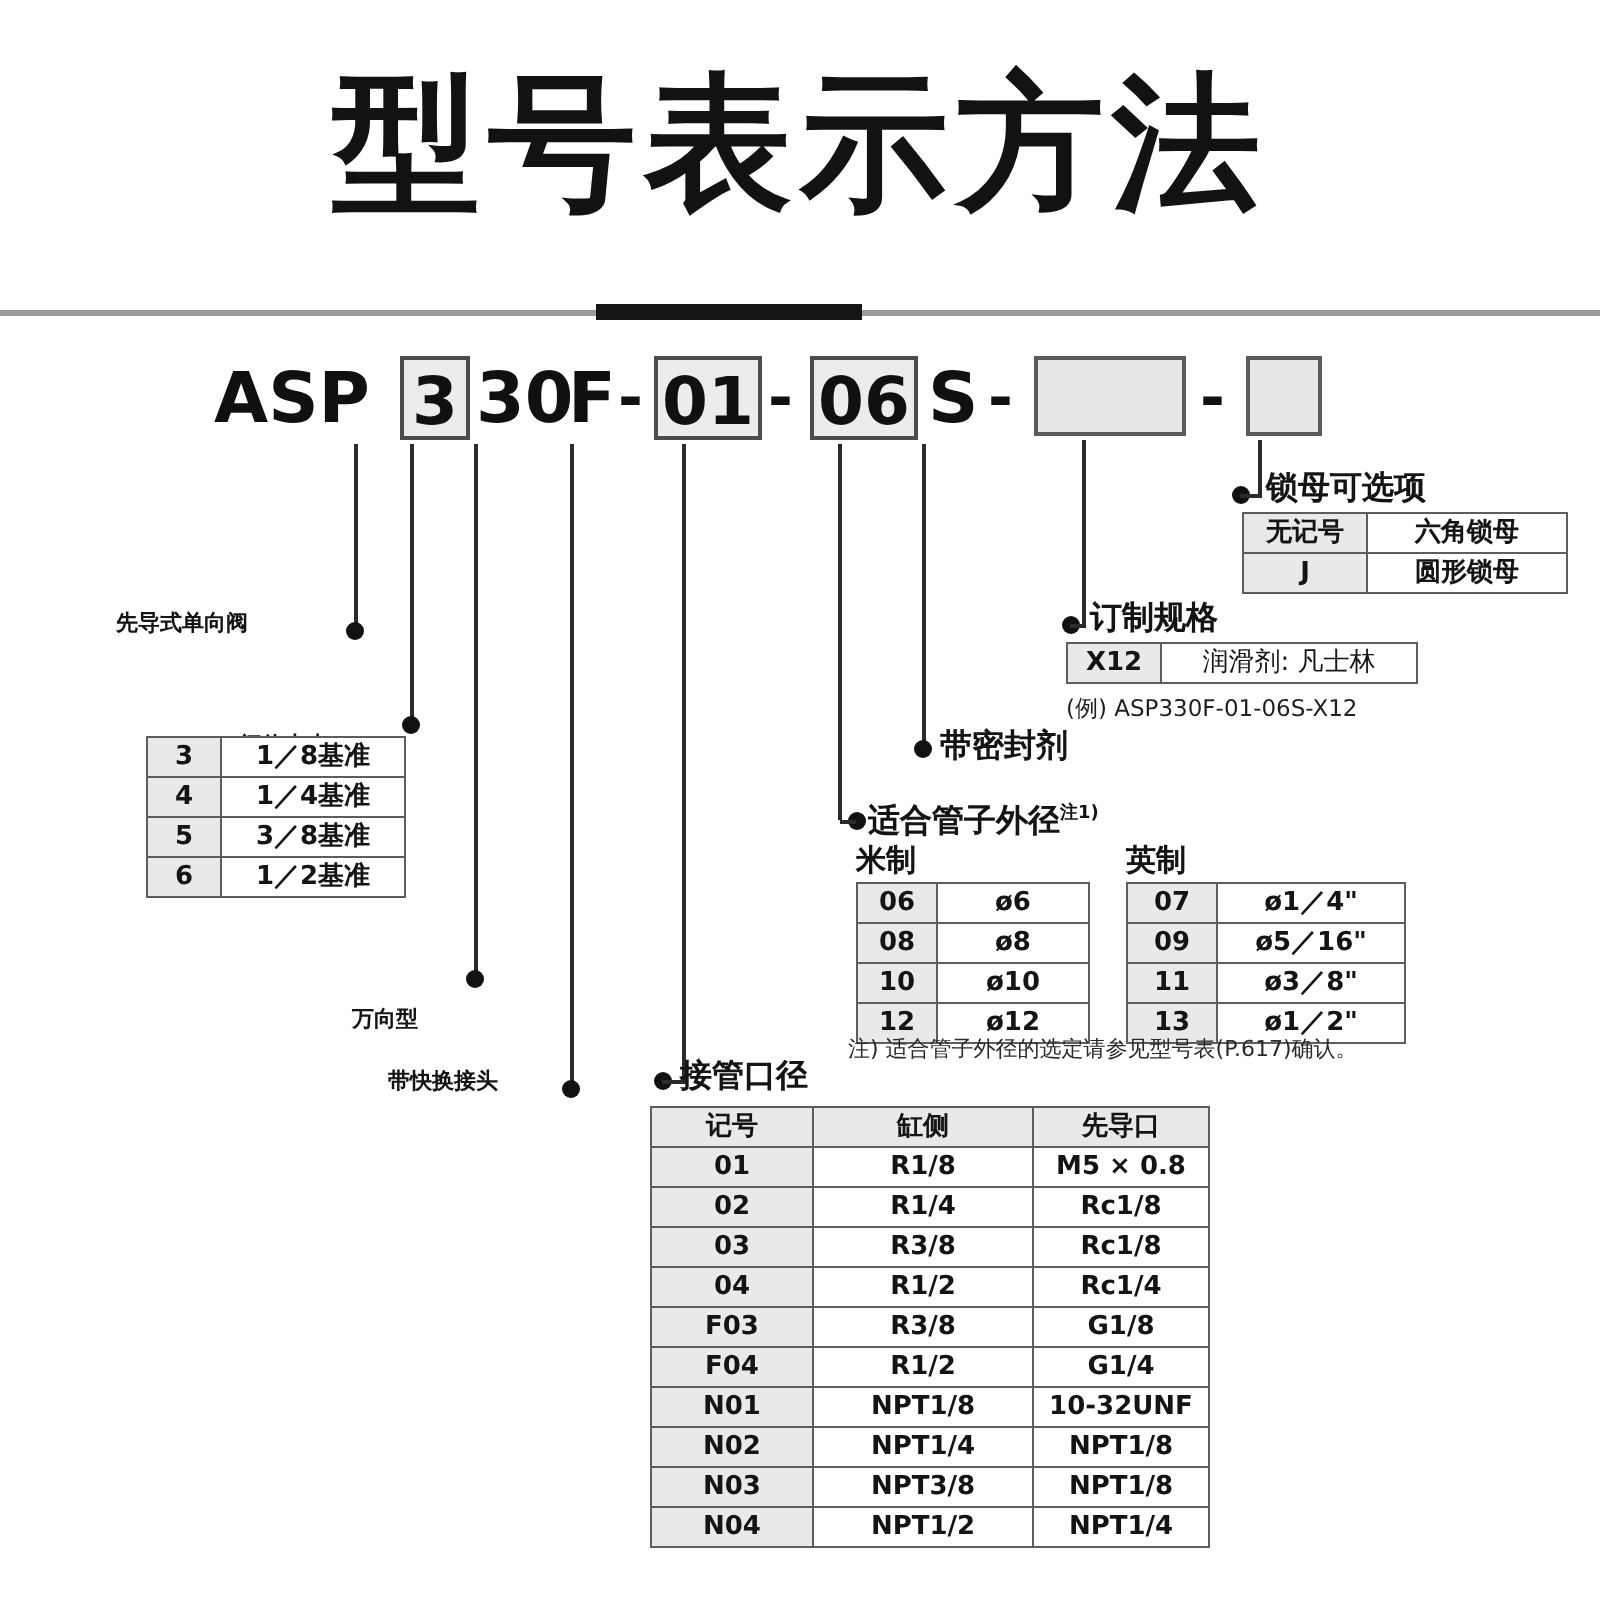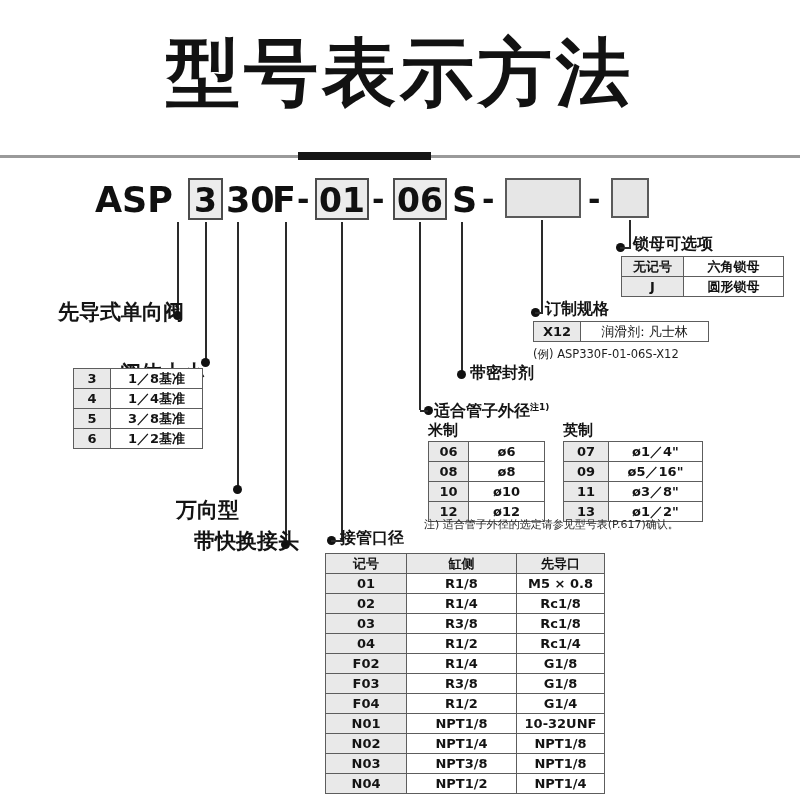--- a/index.html
+++ b/index.html
@@ -28,21 +28,21 @@
     position:absolute;left:0;top:155px;width:800px;height:3px;
     background:#9a9a9a;
   }
   .divider-accent{
     position:absolute;left:298px;top:152px;width:133px;height:8px;
     background:#151515;
   }
 
   
   .code-row{
-    position:absolute;left:0;top:178px;width:692px;height:44px;
+    position:absolute;left:12px;top:178px;width:692px;height:44px;
   }
   .code-txt{
     position:absolute;
     font-family:"DejaVu Sans","Liberation Sans",sans-serif;
     font-weight:700;
     font-size:35px;
     line-height:40px;
     color:#101010;
   }
   .code-box{
@@ -72,21 +72,21 @@
   
   .vline{position:absolute;width:2px;background:#2a2a2a;}
   .hline{position:absolute;height:2px;background:#2a2a2a;}
   .dot{position:absolute;width:9px;height:9px;border-radius:50%;background:#111;}
 
   
   .lbl{
     position:absolute;
     font-family:"DejaVu Sans","Liberation Sans",sans-serif;
     font-weight:700;
-    font-size:21px;
+    font-size:11px;
     line-height:18px;
     color:#141414;
     white-space:nowrap;
   }
   .sup{font-size:9px;vertical-align:super;font-weight:700;}
 
   
   table.tbl{
     position:absolute;
     border-collapse:collapse;
@@ -248,25 +248,20 @@
       <td class="code">03</td>
       <td class="val">R3/8</td>
       <td class="val">Rc1/8</td>
     </tr>
     <tr>
       <td class="code">04</td>
       <td class="val">R1/2</td>
       <td class="val">Rc1/4</td>
     </tr>
     <tr>
-      <td class="code">F02</td>
-      <td class="val">R1/4</td>
-      <td class="val">G1/8</td>
-    </tr>
-    <tr>
       <td class="code">F03</td>
       <td class="val">R3/8</td>
       <td class="val">G1/8</td>
     </tr>
     <tr>
       <td class="code">F04</td>
       <td class="val">R1/2</td>
       <td class="val">G1/4</td>
     </tr>
     <tr>

